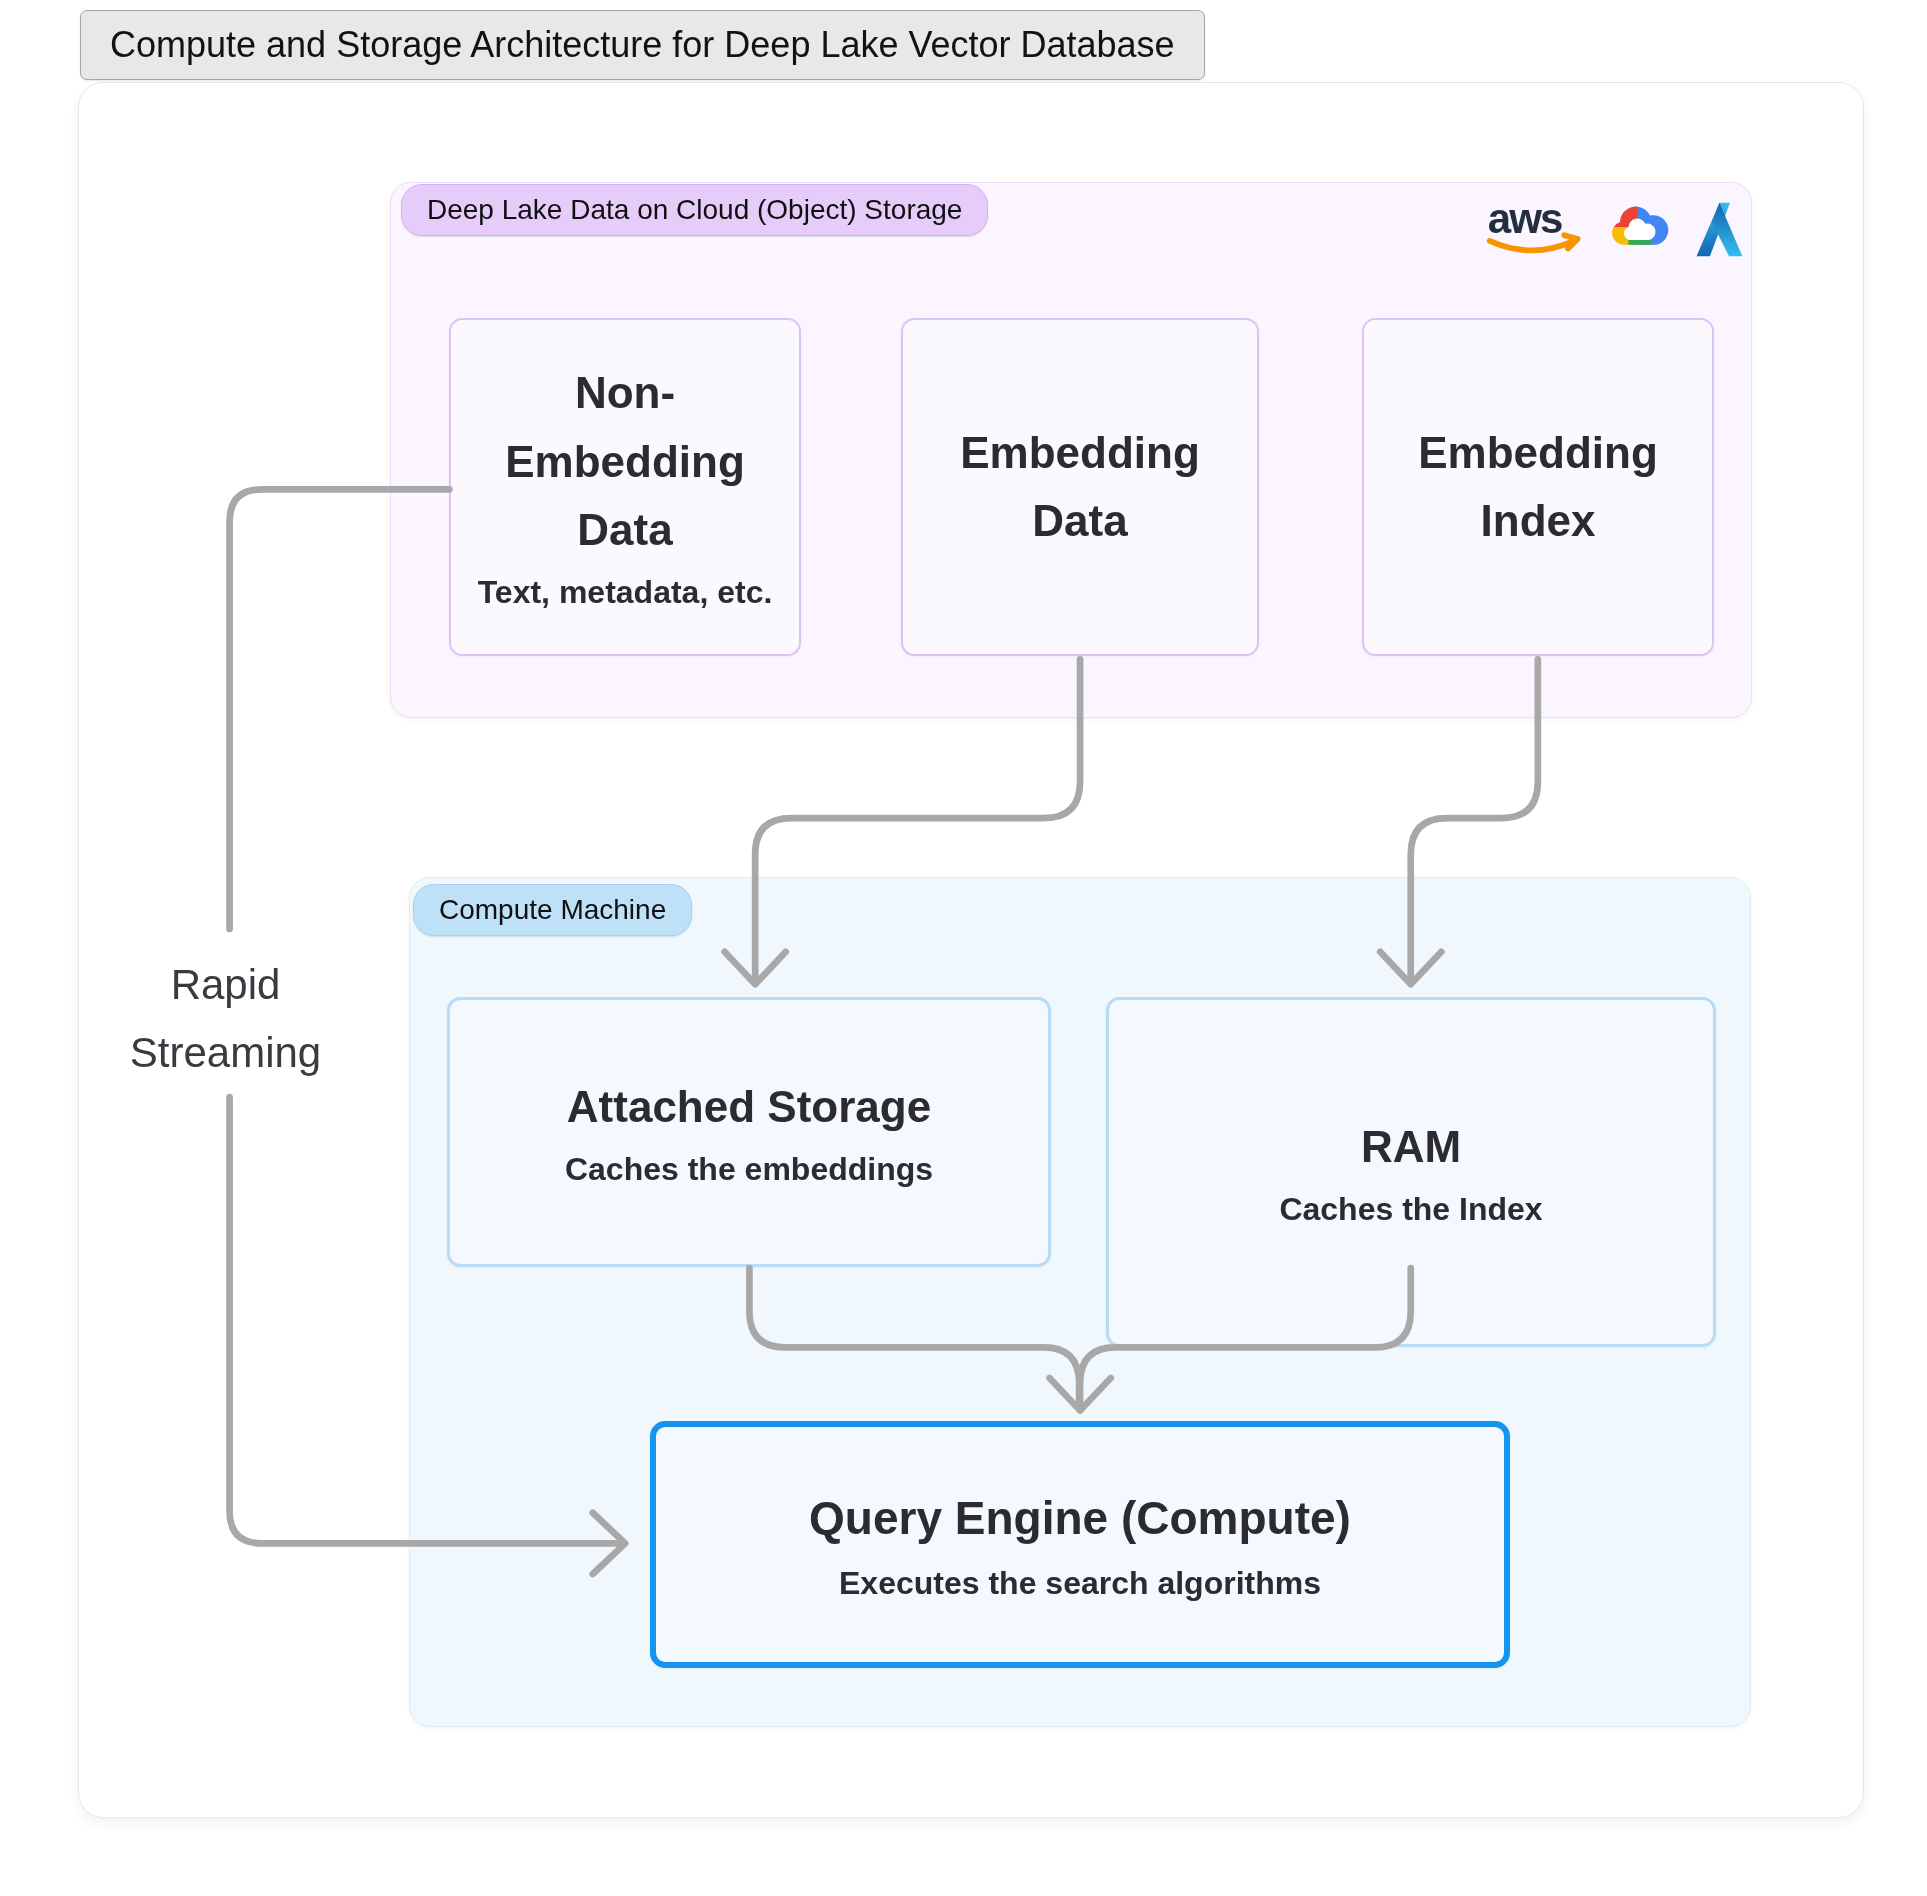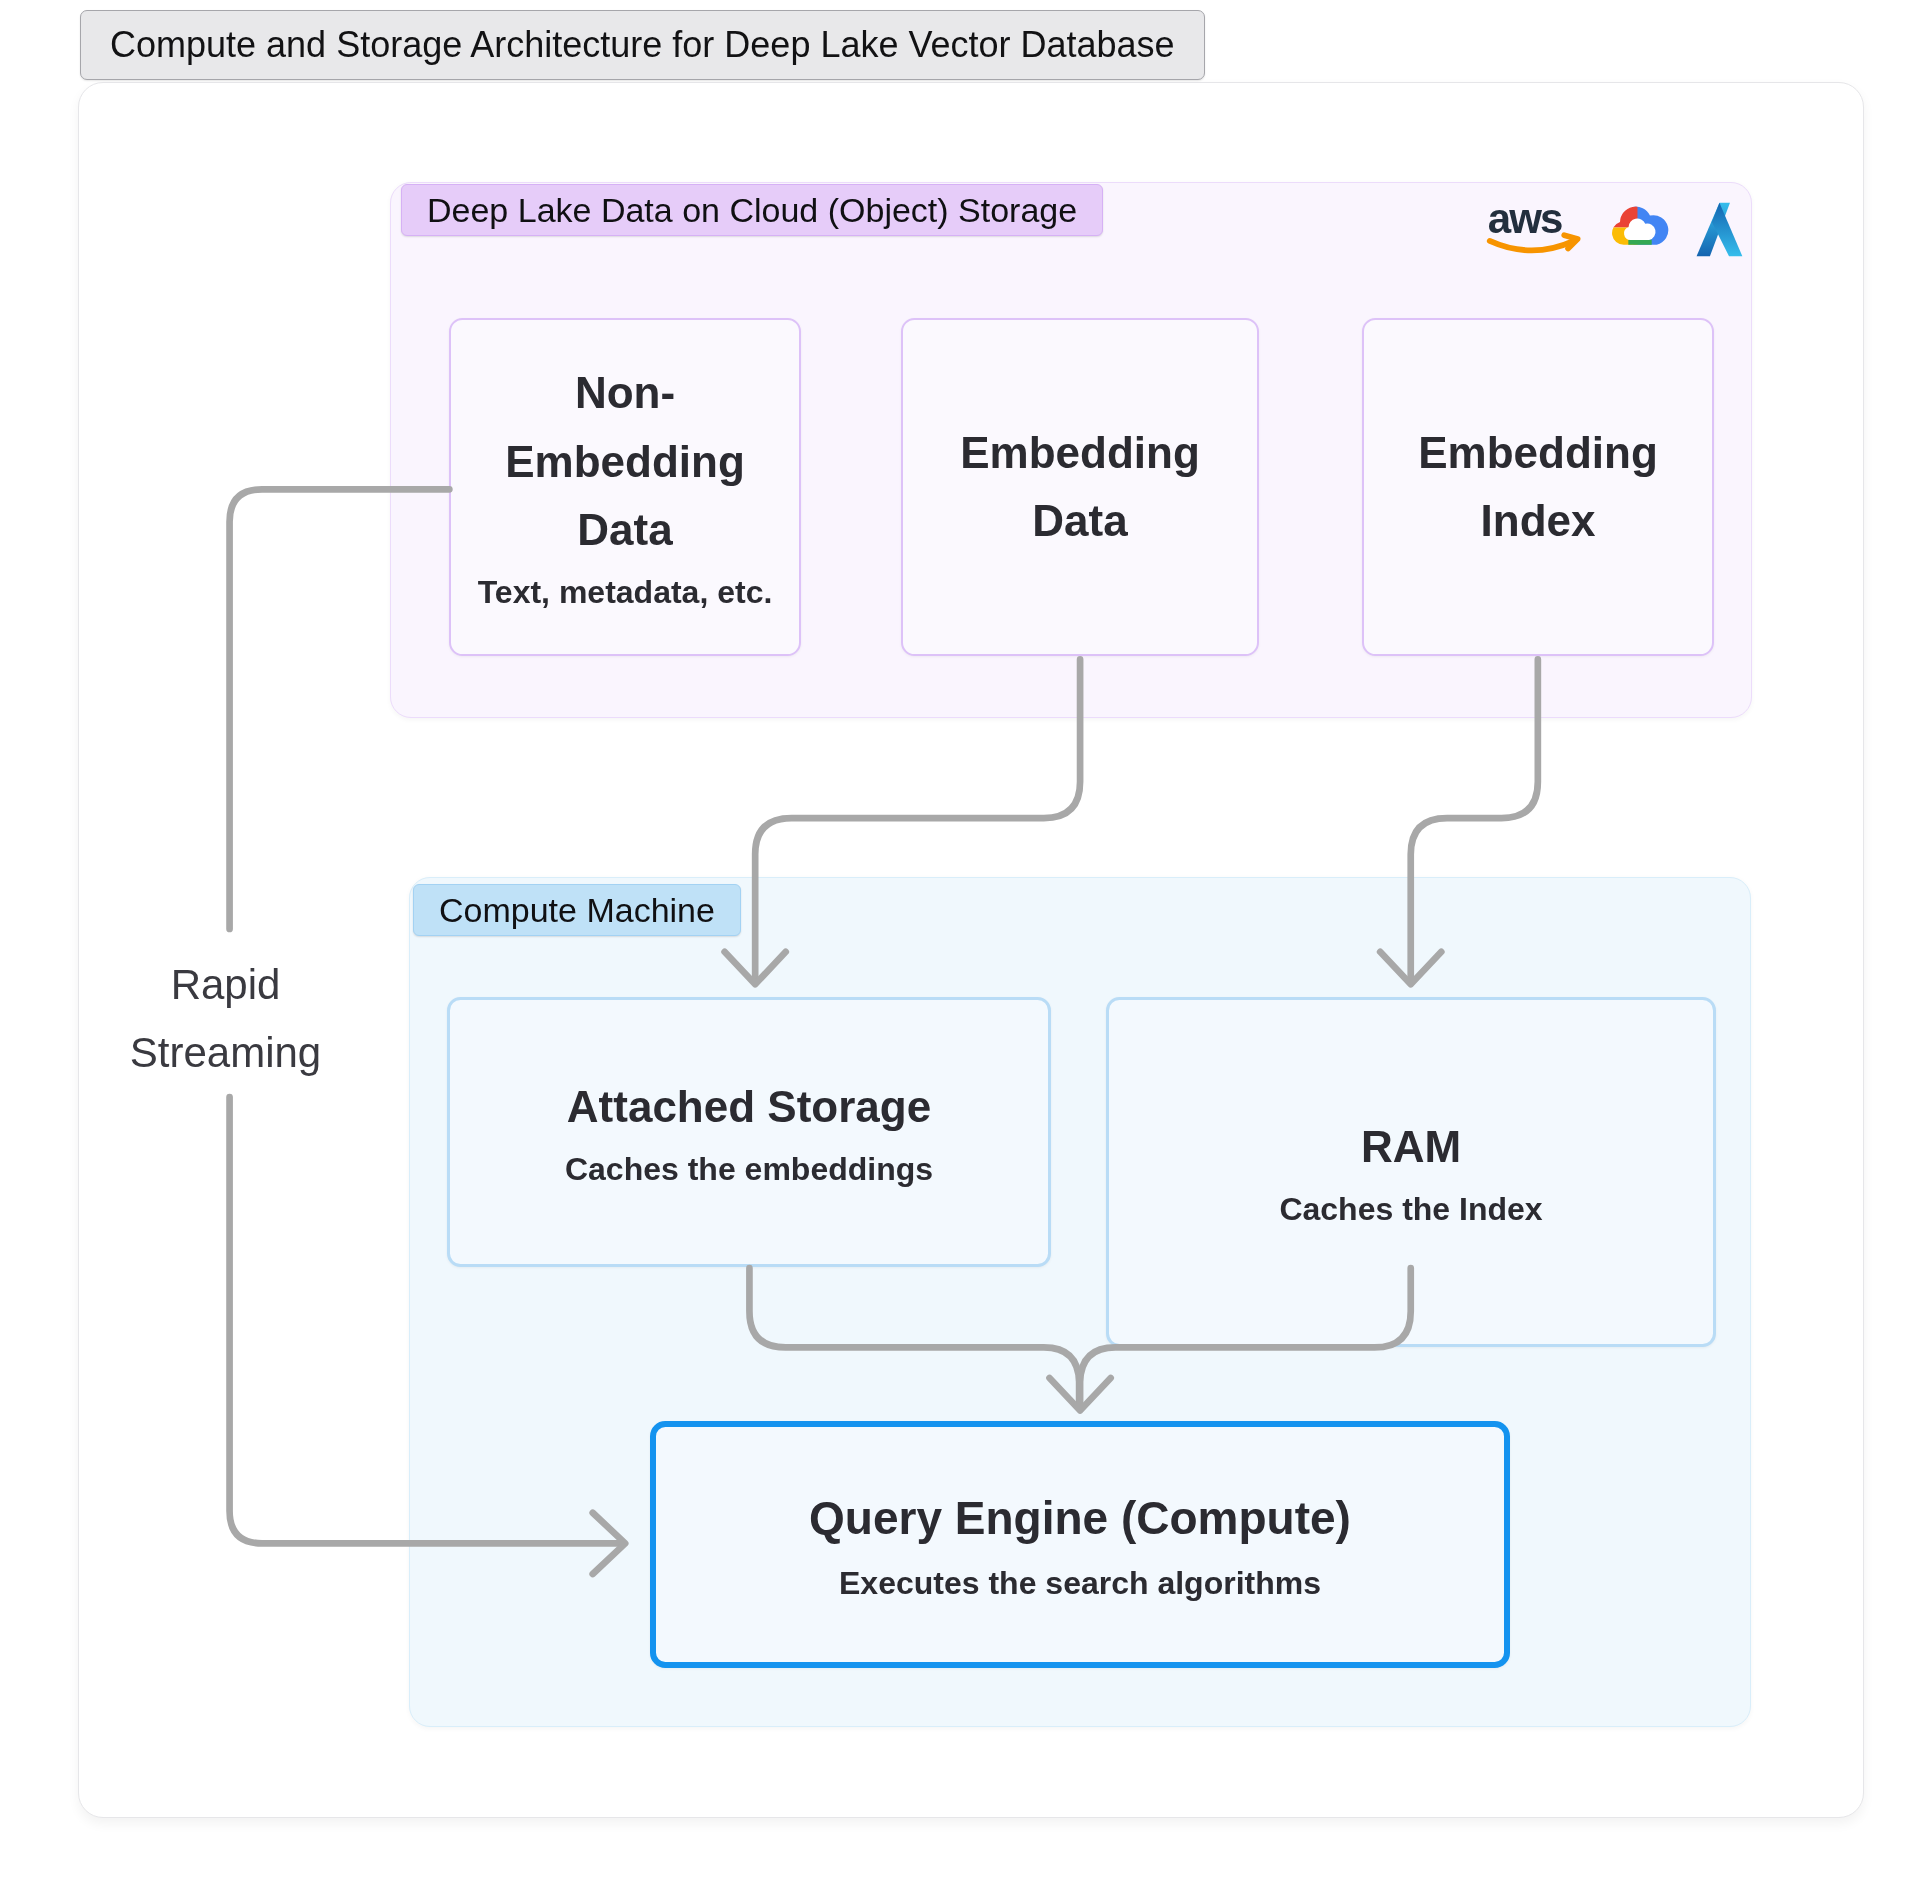--- a/index.html
+++ b/index.html
@@ -13,22 +13,22 @@
     font-size:36px;color:#121214;box-shadow:0 1px 1.9px rgba(0,0,0,.10);}
 
   .card{left:78px;top:82px;width:1786px;height:1736px;background:#ffffff;
     border:1.9px solid #e6e6e9;border-radius:25px;box-shadow:0 5.7px 11.5px rgba(0,0,0,.05);}
 
   .storage-panel{left:390px;top:182px;width:1362px;height:536px;background:var(--purple-panel-bg);
     border:1.9px solid var(--purple-panel-border);border-radius:21px;box-shadow:0 1.9px 4.8px rgba(0,0,0,.04);}
   .compute-panel{left:409px;top:877px;width:1342px;height:850px;background:var(--blue-panel-bg);
     border:1.9px solid var(--blue-panel-border);border-radius:21px;box-shadow:0 1.9px 4.8px rgba(0,0,0,.04);}
 
-  .pill{height:52px;padding:0 25px;display:inline-flex;align-items:center;border-radius:6px;
-    font-size:34px;color:#101013;box-shadow:0 1px 1.9px rgba(0,0,0,.12);}
+  .pill{height:52px;padding:0 25px;display:inline-flex;align-items:center;border-radius:21px;
+    font-size:28px;color:#101013;box-shadow:0 1px 1.9px rgba(0,0,0,.12);}
   .pill.purple{left:401px;top:184px;background:var(--purple-pill-bg);border:1.9px solid var(--purple-pill-border);}
   .pill.blue{left:413px;top:884px;background:var(--blue-pill-bg);border:1.9px solid var(--blue-pill-border);}
 
   .logos{left:1484px;top:187px;width:268px;height:75px;display:flex;align-items:flex-end;gap:16px;}
 
   .node{display:flex;flex-direction:column;align-items:center;justify-content:center;text-align:center;
     border-radius:13.4px;box-shadow:0 1px 2.9px rgba(0,0,0,.05);}
   .node .t{font-weight:bold;font-size:44px;line-height:1.55;color:var(--text-dark);}
   .node .s{font-size:32px;line-height:1.35;margin-top:7.6px;color:var(--text-dark);font-weight:bold;}
   .purple-node{background:var(--node-bg);border:2.9px solid var(--purple-node-border);}

